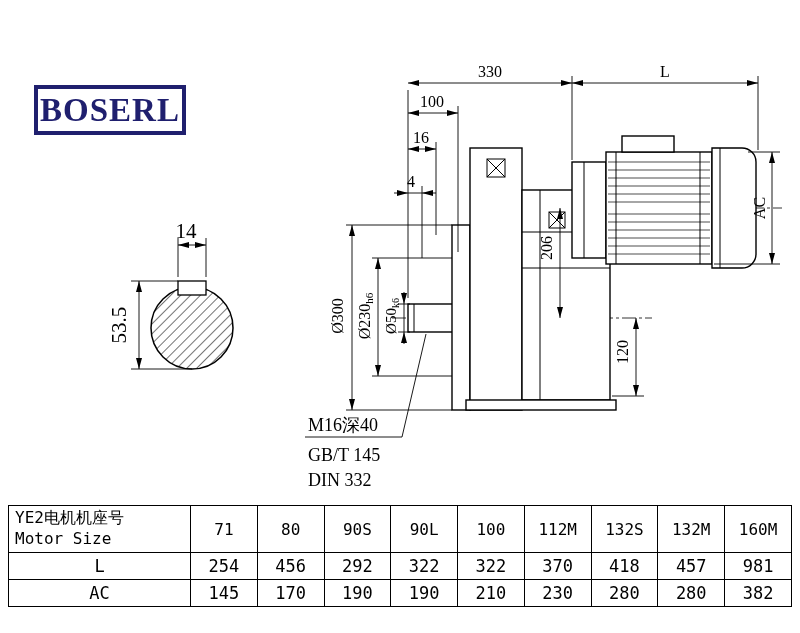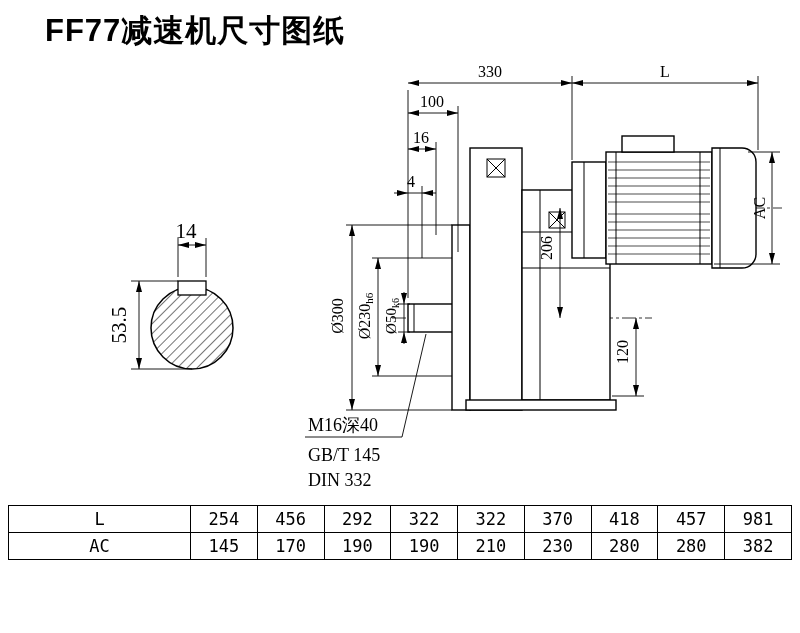--- a/index.html
+++ b/index.html
@@ -35,22 +35,24 @@
   table.spec .label-col { width:182px; }
   table.spec tr.hdr th { height:46px; }
   table.spec tr.data td { height:26px; font-size:17px; }
   .hdr-label { text-align:left; padding-left:6px; font-size:16px; line-height:1.3; }
 </style>
 </head>
 <body>
 
 <div class="sheet">
 
-  <h1 class="title">FF77减速机尺寸图纸</h1>
-
+
+  <div class="logo">
+    <span>BOSERL</span>
+  </div>
 
   <svg class="dims-svg" width="800" height="505" viewBox="0 0 800 505">
     <defs>
       <marker id="aE" markerWidth="12" markerHeight="8" refX="11" refY="4" orient="auto" markerUnits="userSpaceOnUse">
         <path d="M0,1 L11,4 L0,7 z" fill="#000"></path>
       </marker>
       <marker id="aS" markerWidth="12" markerHeight="8" refX="1" refY="4" orient="auto" markerUnits="userSpaceOnUse">
         <path d="M12,1 L1,4 L12,7 z" fill="#000"></path>
       </marker>
       <pattern id="hatch" width="7" height="7" patternUnits="userSpaceOnUse" patternTransform="rotate(45)">
@@ -222,20 +224,37 @@
         <col>
         <col>
         <col>
         <col>
         <col>
         <col>
         <col>
         <col>
     </colgroup>
     <tbody>
+        <tr class="hdr">
+      <th>
+        <div class="hdr-label">
+          <div>YE2电机机座号</div>
+          <div>Motor Size</div>
+        </div>
+      </th>
+      <th>71</th>
+      <th>80</th>
+      <th>90S</th>
+      <th>90L</th>
+      <th>100</th>
+      <th>112M</th>
+      <th>132S</th>
+      <th>132M</th>
+      <th>160M</th>
+    </tr>
     <tr class="data">
       <td>L</td>
       <td>254</td>
       <td>456</td>
       <td>292</td>
       <td>322</td>
       <td>322</td>
       <td>370</td>
       <td>418</td>
       <td>457</td>

